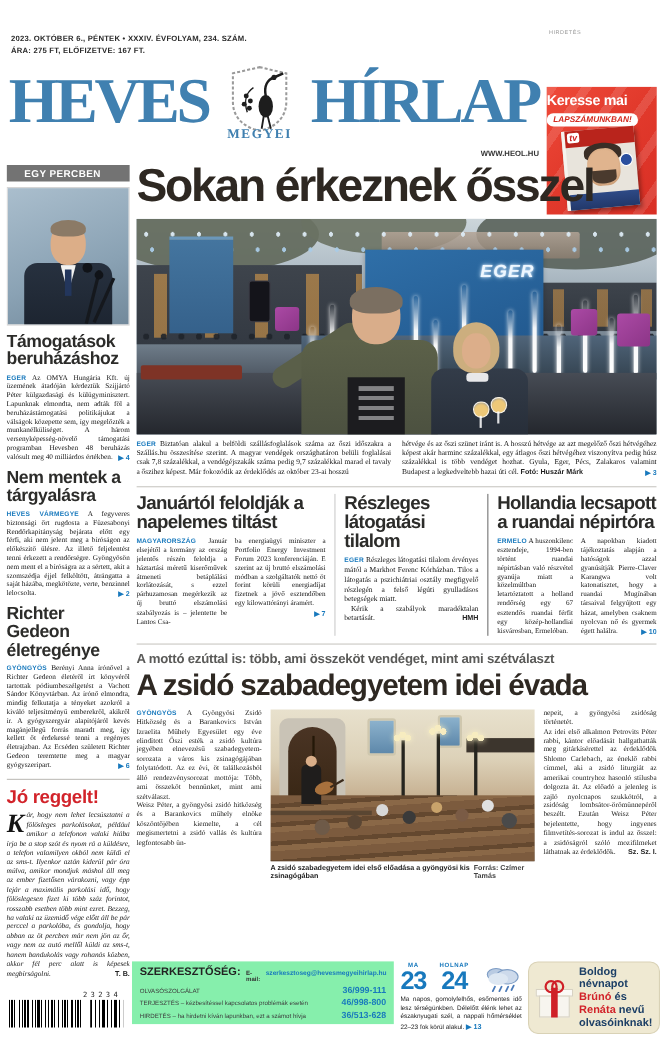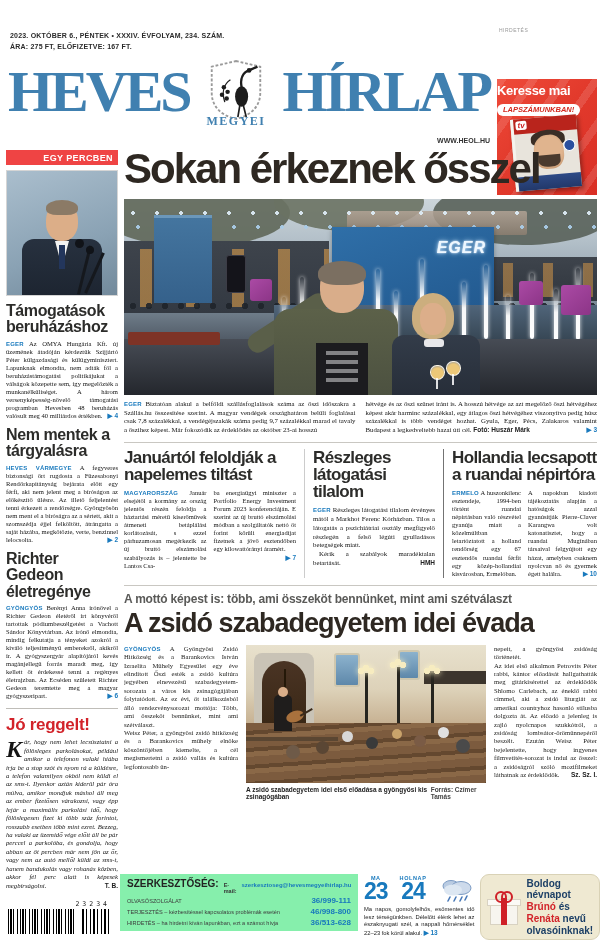--- a/index.html
+++ b/index.html
@@ -25,21 +25,21 @@
   .mag-head { height:15px; background:#b9241c; position:relative; }
   .mag-tv { position:absolute; left:2px; top:2px; background:#fff; color:#c22; font:bold italic 8px "Liberation Sans", sans-serif; padding:0 2px; border-radius:2px; }
   .mag-face { position:absolute; left:18px; top:18px; width:30px; height:34px; background:radial-gradient(circle at 50% 45%, #e0b48e 55%, #c79a73 85%); border-radius:45% 45% 40% 40%; }
   .mag-hair { position:absolute; left:16px; top:13px; width:34px; height:16px; background:#3a2e26; border-radius:50% 50% 30% 30%; }
   .mag-beard { position:absolute; left:22px; top:38px; width:22px; height:12px; background:#4a3a2e; border-radius:0 0 45% 45%; }
   .mag-band { position:absolute; left:0; bottom:0; width:100%; height:14px; background:linear-gradient(#2e4a86,#22386a); }
   .mag-badge { position:absolute; right:3px; top:24px; width:12px; height:12px; border-radius:50%; background:#2a4f9e; border:1px solid #fff; }
 
   
   .sidebar { position:absolute; left:6px; top:150px; width:112px; height:784px; overflow:hidden; }
-  .section-head { background:#ef4444; color:#fff; font:bold 9px "Liberation Sans", sans-serif; padding:3px 5px 2px; letter-spacing:.4px;text-align:right; }
+  .section-head { background:#737373; color:#fff; font:bold 9px "Liberation Sans", sans-serif; padding:3px 16px 2px; letter-spacing:.4px; }
   .sb-photo { margin:5px 0 4px; height:126px; position:relative; background:linear-gradient(160deg,#aabecd 0%, #8aa2b4 60%, #72899b 100%); overflow:hidden; border:1px solid #d5d5d5; }
   .pol-suit { position:absolute; left:15px; bottom:0; width:80px; height:56px; background:linear-gradient(#27313f,#1d2531); border-radius:12px 12px 0 0; }
   .pol-shirt { position:absolute; left:48px; bottom:28px; width:14px; height:26px; background:#f3f3f1; clip-path:polygon(0 0,100% 0,50% 100%); }
   .pol-tie { position:absolute; left:52px; bottom:26px; width:6px; height:24px; background:#23365c; }
   .pol-head { position:absolute; left:39px; bottom:54px; width:32px; height:38px; background:#dcae88; border-radius:46%; }
   .pol-hair { position:absolute; left:39px; bottom:80px; width:32px; height:15px; background:#8b7a66; border-radius:50% 50% 35% 35%; }
   .pol-mic1 { position:absolute; left:76px; bottom:0; width:3px; height:50px; background:#15181d; transform:rotate(14deg); }
   .pol-mic2 { position:absolute; left:86px; bottom:0; width:3px; height:44px; background:#15181d; transform:rotate(24deg); }
   .pol-michead { position:absolute; left:68px; bottom:47px; width:9px; height:9px; background:#101318; border-radius:50%; }
   .pol-michead2 { position:absolute; left:79px; bottom:41px; width:8px; height:8px; background:#101318; border-radius:50%; }
@@ -341,21 +341,21 @@
         <div class="art-title">Hollandia lecsapott a ruandai népirtóra</div>
         <div class="art-cols">
           <p class="art-col"><span class="loc">ERMELO</span> <span>A huszonkilenc esztendeje, 1994-ben történt ruandai népirtásban való részvétel gyanúja miatt a közelmúltban letartóztatott a holland rendőrség egy 67 esztendős ruandai férfit egy közép-hollandiai kisvárosban, Ermelóban.</span></p>
           <p class="art-col"><span>A napokban kiadott tájékoztatás alapján a hatóságok azzal gyanúsítják Pierre-Claver Karangwa volt katonatisztet, hogy a ruandai Mugínában társaival felgyújtott egy házat, amelyben csaknem nyolcvan nő és gyermek égett halálra.</span> <span class="ref">▶ 10</span></p>
         </div>
       </div>
     </div>
 
     <div class="rule"></div>
 
-    <div class="kicker">A mottó képest is: több, ami összeköt bennünket, mint ami szétválaszt</div>
+    <div class="kicker">A mottó ezúttal is: több, ami összeköt vendéget, mint ami szétválaszt</div>
     <div class="f-head">A zsidó szabadegyetem idei évada</div>
 
     <div class="f-row">
       <p class="f-col1">
         <span class="loc">GYÖNGYÖS</span>
         <span>A Gyöngyösi Zsidó Hitközség és a Barankovics István Izraelita Műhely Egyesület egy éve elindított Őszi esték a zsidó kultúra jegyében elnevezésű szabadegyetem-sorozata a város kis zsinagógájában folytatódott. Az ez évi, öt találkozásból álló rendezvénysorozat mottója: Több, ami összeköt bennünket, mint ami szétválaszt.</span><br>
         <span>Weisz Péter, a gyöngyösi zsidó hitközség és a Barankovics műhely elnöke köszöntőjében kiemelte, a cél megismertetni a zsidó vallás és kultúra legfontosabb ün-</span>
       </p>
       <div class="f-mid">
         <div class="f-photo">

